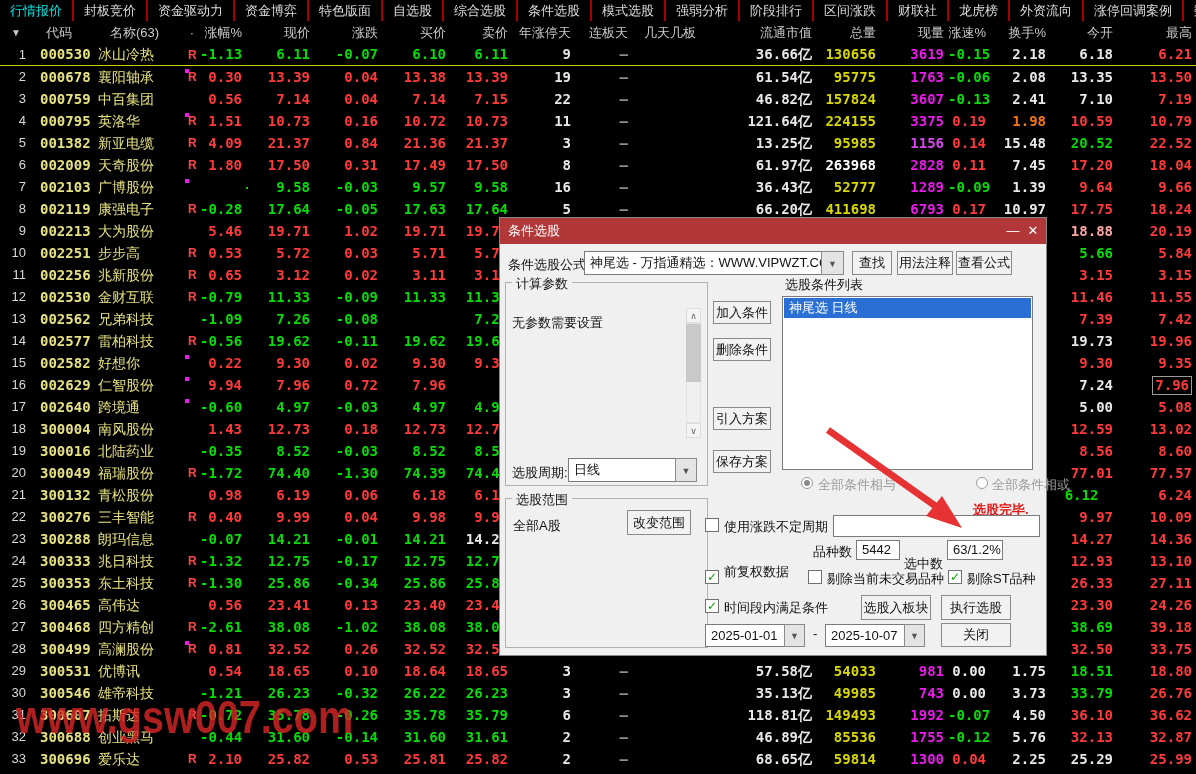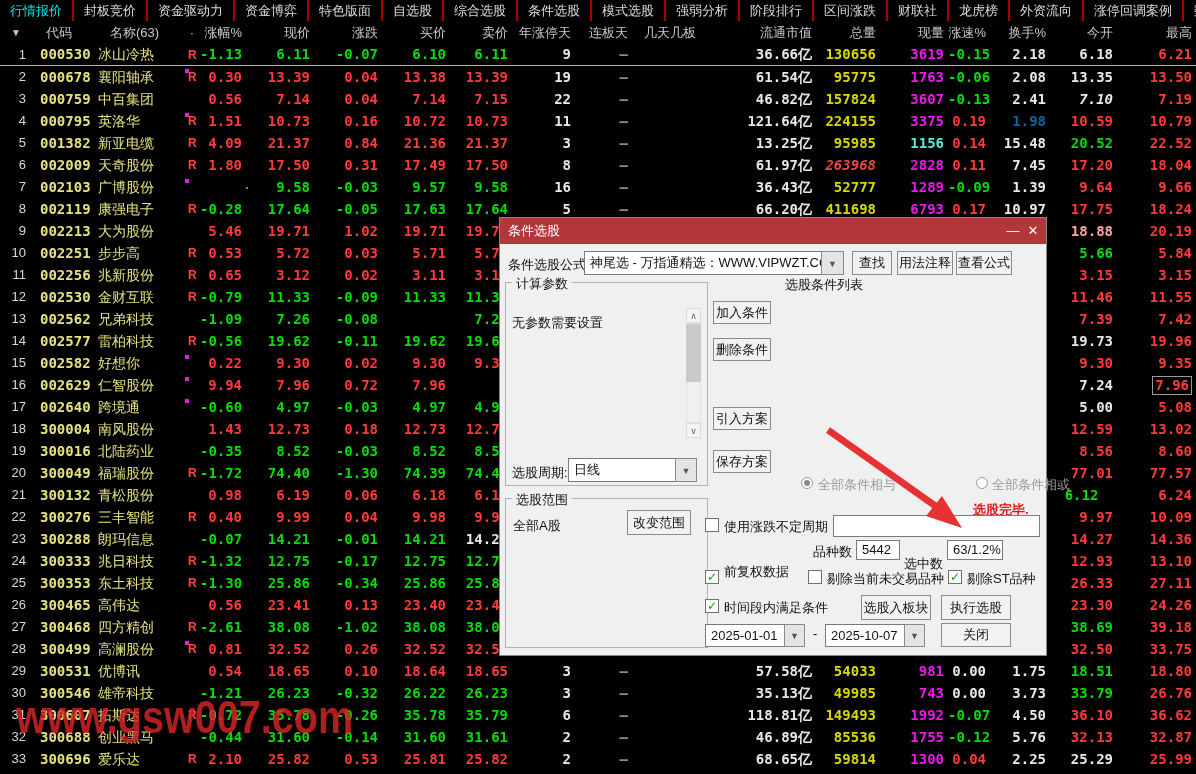--- a/index.html
+++ b/index.html
@@ -171,21 +171,21 @@
         <div class="tc num-cell" style="color: rgb(255, 58, 58);">7.14</div>
         <div class="tc num-cell" style="color: rgb(255, 58, 58);">7.15</div>
         <div class="tc num-cell" style="color: rgb(232, 232, 232);">22</div>
         <div class="tc num-cell" style="color: rgb(143, 143, 143);">–</div>
         <div class="tc num-cell"></div>
         <div class="tc num-cell" style="color: rgb(232, 232, 232);">46.82亿</div>
         <div class="tc num-cell" style="color: rgb(216, 216, 0);">157824</div>
         <div class="tc num-cell" style="color: rgb(234, 26, 234);">3607</div>
         <div class="tc num-cell" style="color: rgb(7, 220, 7);">-0.13</div>
         <div class="tc num-cell" style="color: rgb(232, 232, 232);">2.41</div>
-        <div class="tc num-cell" style="color: rgb(232, 232, 232); font-style: italic;">7.10</div>
+        <div class="tc num-cell" style="color: rgb(232, 232, 232);">7.10</div>
         <div class="tc num-cell" style="color: rgb(255, 58, 58);">7.19</div>
       </div>
       <div class="trow">
         <div class="tc num-cell c-rownum">4</div>
         <div class="tc num-cell c-code">000795</div>
         <div class="tc c-name">英洛华</div>
         <div class="tc c-mark">
           <span class="dot"></span>
           <span class="rr">R</span>
         </div>
@@ -194,42 +194,42 @@
         <div class="tc num-cell" style="color: rgb(255, 58, 58);">0.16</div>
         <div class="tc num-cell" style="color: rgb(255, 58, 58);">10.72</div>
         <div class="tc num-cell" style="color: rgb(255, 58, 58);">10.73</div>
         <div class="tc num-cell" style="color: rgb(232, 232, 232);">11</div>
         <div class="tc num-cell" style="color: rgb(143, 143, 143);">–</div>
         <div class="tc num-cell"></div>
         <div class="tc num-cell" style="color: rgb(232, 232, 232);">121.64亿</div>
         <div class="tc num-cell" style="color: rgb(216, 216, 0);">224155</div>
         <div class="tc num-cell" style="color: rgb(234, 26, 234);">3375</div>
         <div class="tc num-cell" style="color: rgb(255, 58, 58);">0.19</div>
-        <div class="tc num-cell" style="color: #0369a1;">1.98</div>
+        <div class="tc num-cell" style="color: #f97316;">1.98</div>
         <div class="tc num-cell" style="color: rgb(255, 58, 58);">10.59</div>
         <div class="tc num-cell" style="color: rgb(255, 58, 58);">10.79</div>
       </div>
       <div class="trow">
         <div class="tc num-cell c-rownum">5</div>
         <div class="tc num-cell c-code">001382</div>
         <div class="tc c-name">新亚电缆</div>
         <div class="tc c-mark">
           <span class="rr">R</span>
         </div>
         <div class="tc num-cell" style="color: rgb(255, 58, 58);">4.09</div>
         <div class="tc num-cell" style="color: rgb(255, 58, 58);">21.37</div>
         <div class="tc num-cell" style="color: rgb(255, 58, 58);">0.84</div>
         <div class="tc num-cell" style="color: rgb(255, 58, 58);">21.36</div>
         <div class="tc num-cell" style="color: rgb(255, 58, 58);">21.37</div>
         <div class="tc num-cell" style="color: rgb(232, 232, 232);">3</div>
         <div class="tc num-cell" style="color: rgb(143, 143, 143);">–</div>
         <div class="tc num-cell"></div>
         <div class="tc num-cell" style="color: rgb(232, 232, 232);">13.25亿</div>
         <div class="tc num-cell" style="color: rgb(216, 216, 0);">95985</div>
-        <div class="tc num-cell" style="color: #5eead4;">1156</div>
+        <div class="tc num-cell" style="color: #d946ef;">1156</div>
         <div class="tc num-cell" style="color: rgb(255, 58, 58);">0.14</div>
         <div class="tc num-cell" style="color: rgb(232, 232, 232);">15.48</div>
         <div class="tc num-cell" style="color: rgb(7, 220, 7);">20.52</div>
         <div class="tc num-cell" style="color: rgb(255, 58, 58);">22.52</div>
       </div>
       <div class="trow">
         <div class="tc num-cell c-rownum">6</div>
         <div class="tc num-cell c-code">002009</div>
         <div class="tc c-name">天奇股份</div>
         <div class="tc c-mark">
@@ -237,21 +237,21 @@
         </div>
         <div class="tc num-cell" style="color: rgb(255, 58, 58);">1.80</div>
         <div class="tc num-cell" style="color: rgb(255, 58, 58);">17.50</div>
         <div class="tc num-cell" style="color: rgb(255, 58, 58);">0.31</div>
         <div class="tc num-cell" style="color: rgb(255, 58, 58);">17.49</div>
         <div class="tc num-cell" style="color: rgb(255, 58, 58);">17.50</div>
         <div class="tc num-cell" style="color: rgb(232, 232, 232);">8</div>
         <div class="tc num-cell" style="color: rgb(143, 143, 143);">–</div>
         <div class="tc num-cell"></div>
         <div class="tc num-cell" style="color: rgb(232, 232, 232);">61.97亿</div>
-        <div class="tc num-cell" style="color: #ef4444; font-style: italic;">263968</div>
+        <div class="tc num-cell" style="color: #ffffff;">263968</div>
         <div class="tc num-cell" style="color: rgb(234, 26, 234);">2828</div>
         <div class="tc num-cell" style="color: rgb(255, 58, 58);">0.11</div>
         <div class="tc num-cell" style="color: rgb(232, 232, 232);">7.45</div>
         <div class="tc num-cell" style="color: rgb(255, 58, 58);">17.20</div>
         <div class="tc num-cell" style="color: rgb(255, 58, 58);">18.04</div>
       </div>
       <div class="trow">
         <div class="tc num-cell c-rownum">7</div>
         <div class="tc num-cell c-code">002103</div>
         <div class="tc c-name">广博股份</div>
@@ -884,20 +884,23 @@
     <span class="grp-label" style="left:12px;top:273px;">选股范围</span>
     <span class="dl" style="left:13px;top:299px;">全部A股</span>
     <div class="dbtn" style="left:127px;top:292px;width:64px;height:25px;line-height:23px;">改变范围</div>
 
     <div class="dbtn" style="left:213px;top:83px;width:58px;height:23px;line-height:21px;">加入条件</div>
     <div class="dbtn" style="left:213px;top:120px;width:58px;height:23px;line-height:21px;">删除条件</div>
     <div class="dbtn" style="left:213px;top:189px;width:58px;height:23px;line-height:21px;">引入方案</div>
     <div class="dbtn" style="left:213px;top:232px;width:58px;height:23px;line-height:21px;">保存方案</div>
 
     <span class="dl" style="left:285px;top:58px;">选股条件列表</span>
+    <div class="field" style="left:282px;top:78px;width:251px;height:174px;padding:1px;line-height:normal;">
+      <div id="list-sel">神尾选  日线</div>
+    </div>
 
     <span class="radio on" style="left:301px;top:259px;"></span>
     <span class="dl gray-t" style="left:318px;top:258px;">全部条件相与</span>
     <span class="radio" style="left:476px;top:259px;"></span>
     <span class="dl gray-t" style="left:492px;top:258px;">全部条件相或</span>
 
     <span class="dl" id="done-txt" style="left:473px;top:283px;">选股完毕.</span>
 
     <span class="cb" style="left:205px;top:300px;"></span>
     <span class="dl" style="left:224px;top:300px;">使用涨跌不定周期</span>

